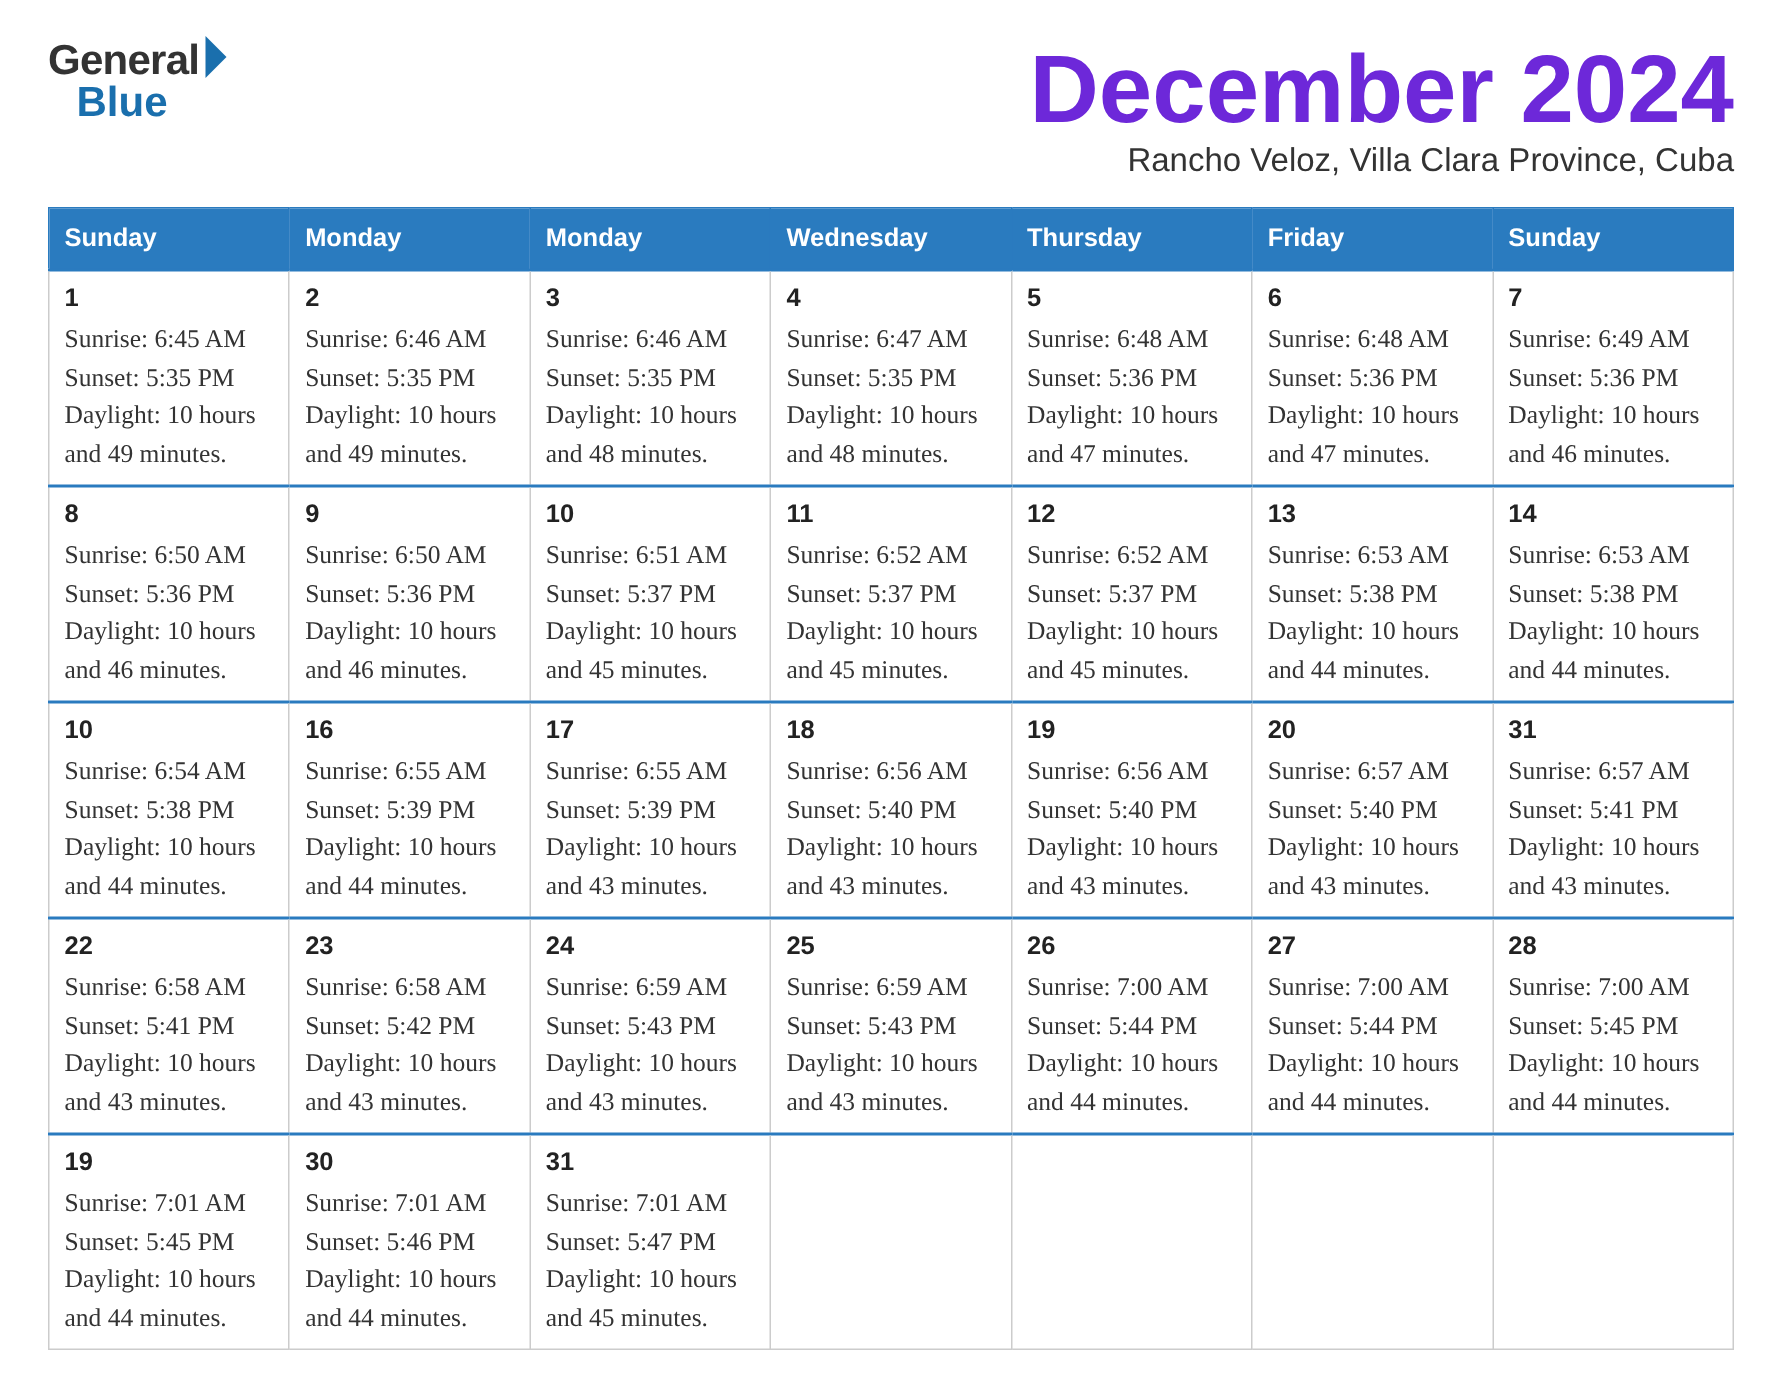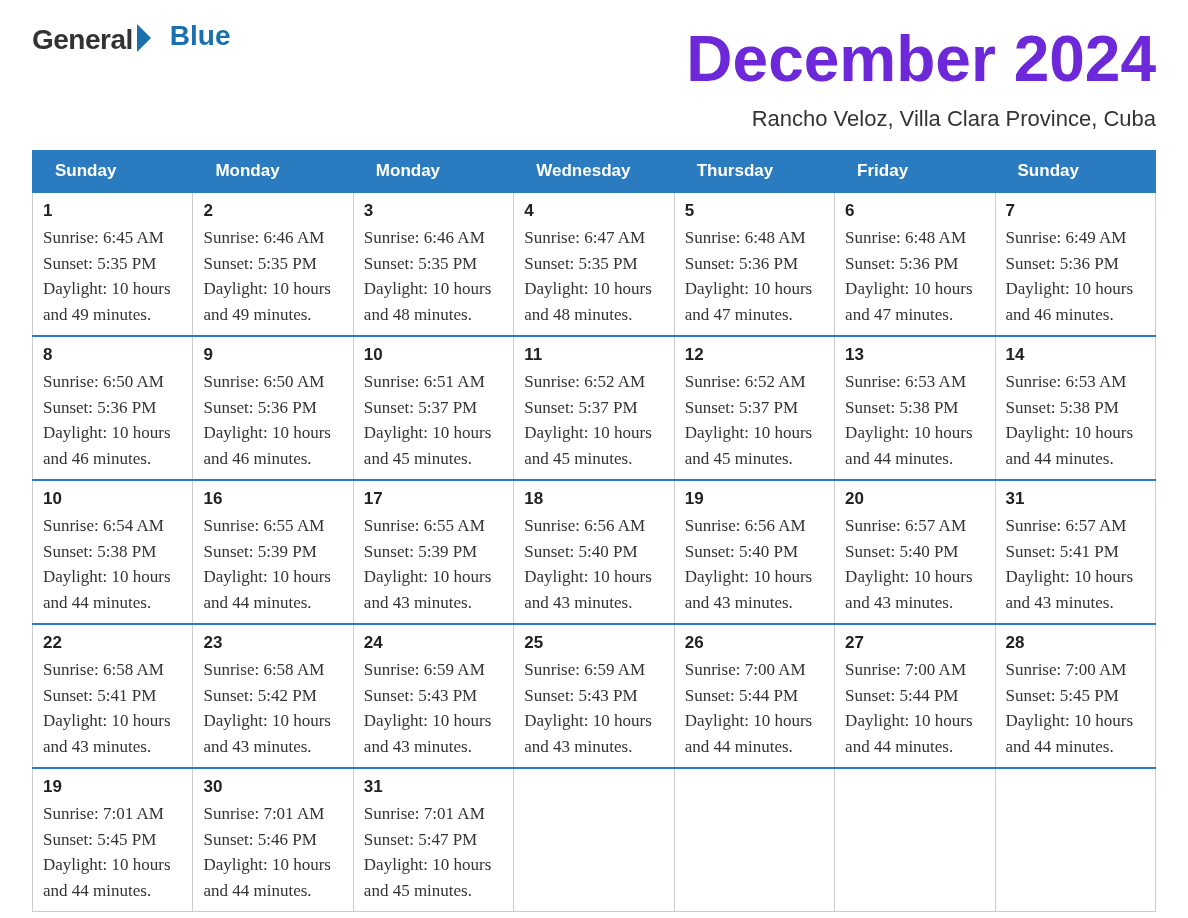--- a/index.html
+++ b/index.html
@@ -11,21 +11,21 @@
       min-height: 918px;
     }
     .header-area {
       display: flex;
       justify-content: space-between;
       align-items: flex-start;
       margin-bottom: 18px;
     }
     .logo {
       display: flex;
-      flex-direction: row;
+      flex-direction: column;
       align-items: flex-start;
     }
     .logo-top {
       display: flex;
       align-items: center;
     }
     .logo-general {
       font-size: 28px;
       font-weight: bold;
       color: #333;
@@ -51,33 +51,33 @@
     }
     .month-title {
       font-size: 64px;
       font-weight: bold;
       color: #6d28d9;
       line-height: 1.1;
     }
     .location-title {
       font-size: 22px;
       color: #333;
-      margin-top: 12px;
+      margin-top: 0;
     }
     .calendar-table {
       width: 100%;
       border-collapse: collapse;
       border: 1px solid #aaa;
     }
     .calendar-table th {
       background-color: #2a7bbf;
       color: #fff;
       font-size: 17px;
       font-weight: bold;
-      padding: 10px 22px;
+      padding: 10px 10px;
       text-align: left;
       border: 1px solid #2a7bbf;
     }
     .calendar-table td {
       vertical-align: top;
       padding: 8px 10px;
       border: 1px solid #ccc;
       width: 14.28%;
       font-size: 13px;
       color: #333;

